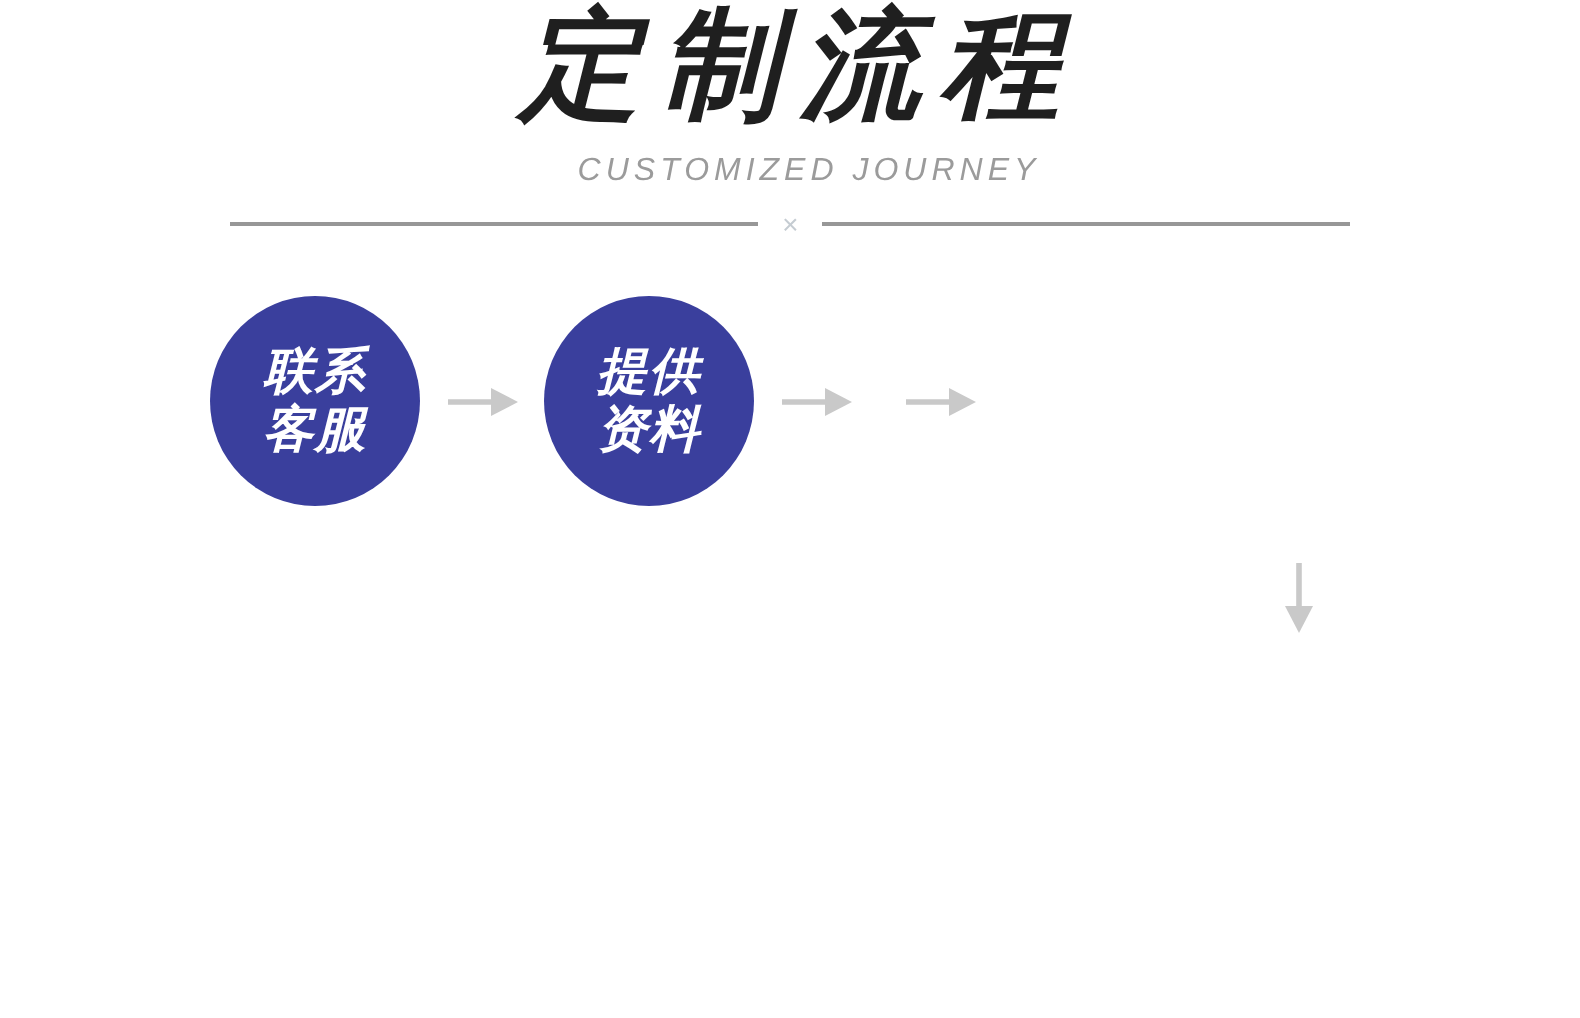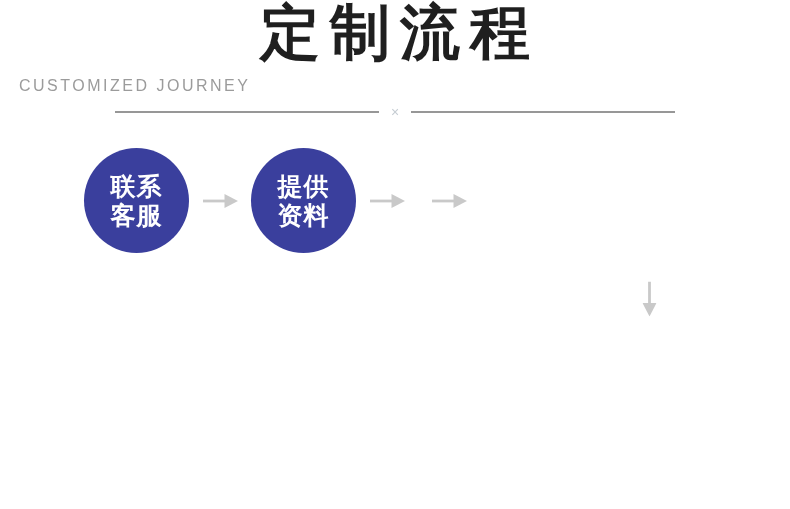--- a/index.html
+++ b/index.html
@@ -6,40 +6,41 @@
   html, body { background: #ffffff; }
   body {
     font-family: "Liberation Sans", "DejaVu Sans", sans-serif;
   }
   .page {
     position: relative;
     width: 790px;
     height: 371px;
     background: #ffffff;
     overflow: hidden;
+    font-style: italic;
   }
   .title {
     position: absolute;
     top: -3px;
     left: 0;
     width: 100%;
     text-align: center;
     font-size: 60px;
     line-height: 72px;
     font-weight: 900;
     letter-spacing: 10px;
     padding-left: 10px;
     color: var(--title-black, #1f1f1f);
   }
   .subtitle {
     position: absolute;
     top: 76px;
     left: 0;
     width: 100%;
-    text-align: left;
+    text-align: center;
     font-size: 16px;
     line-height: 20px;
     letter-spacing: 2.5px;
     padding-left: 19px;
     color: var(--subtitle-gray, #9b9b9b);
   }
   .divider {
     position: absolute;
     top: 104px;
     left: 115px;
@@ -55,21 +56,21 @@
   }
   .divider-x {
     margin: 0 12px;
     font-size: 14px;
     line-height: 14px;
     color: #c5ccd2;
     font-weight: 400;
   }
   .flow-row {
     position: absolute;
-    left: 84px;
+    left: 105px;
     width: 606px;
     height: 105px;
     display: flex;
   }
   .flow-row.row-top { top: 148px; }
   .flow-row.row-bottom { top: 342px; }
   .circle {
     width: 105px;
     height: 105px;
     border-radius: 50%;

